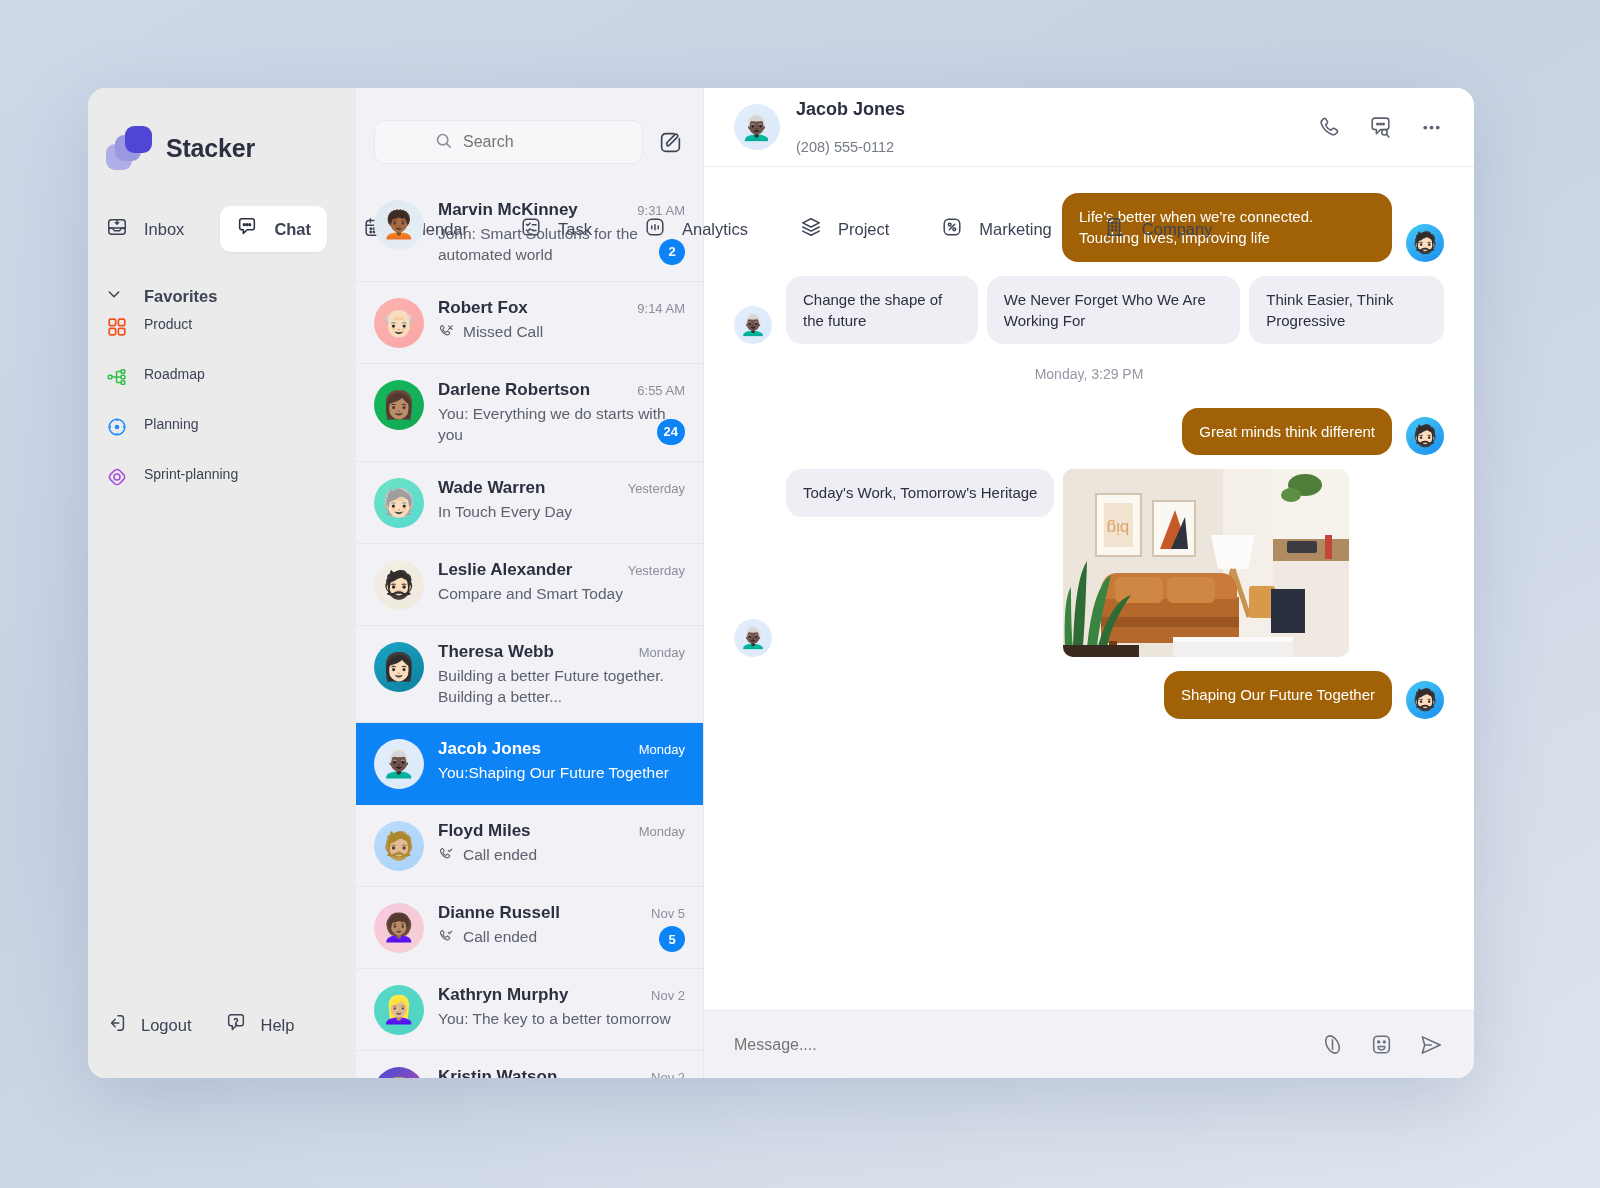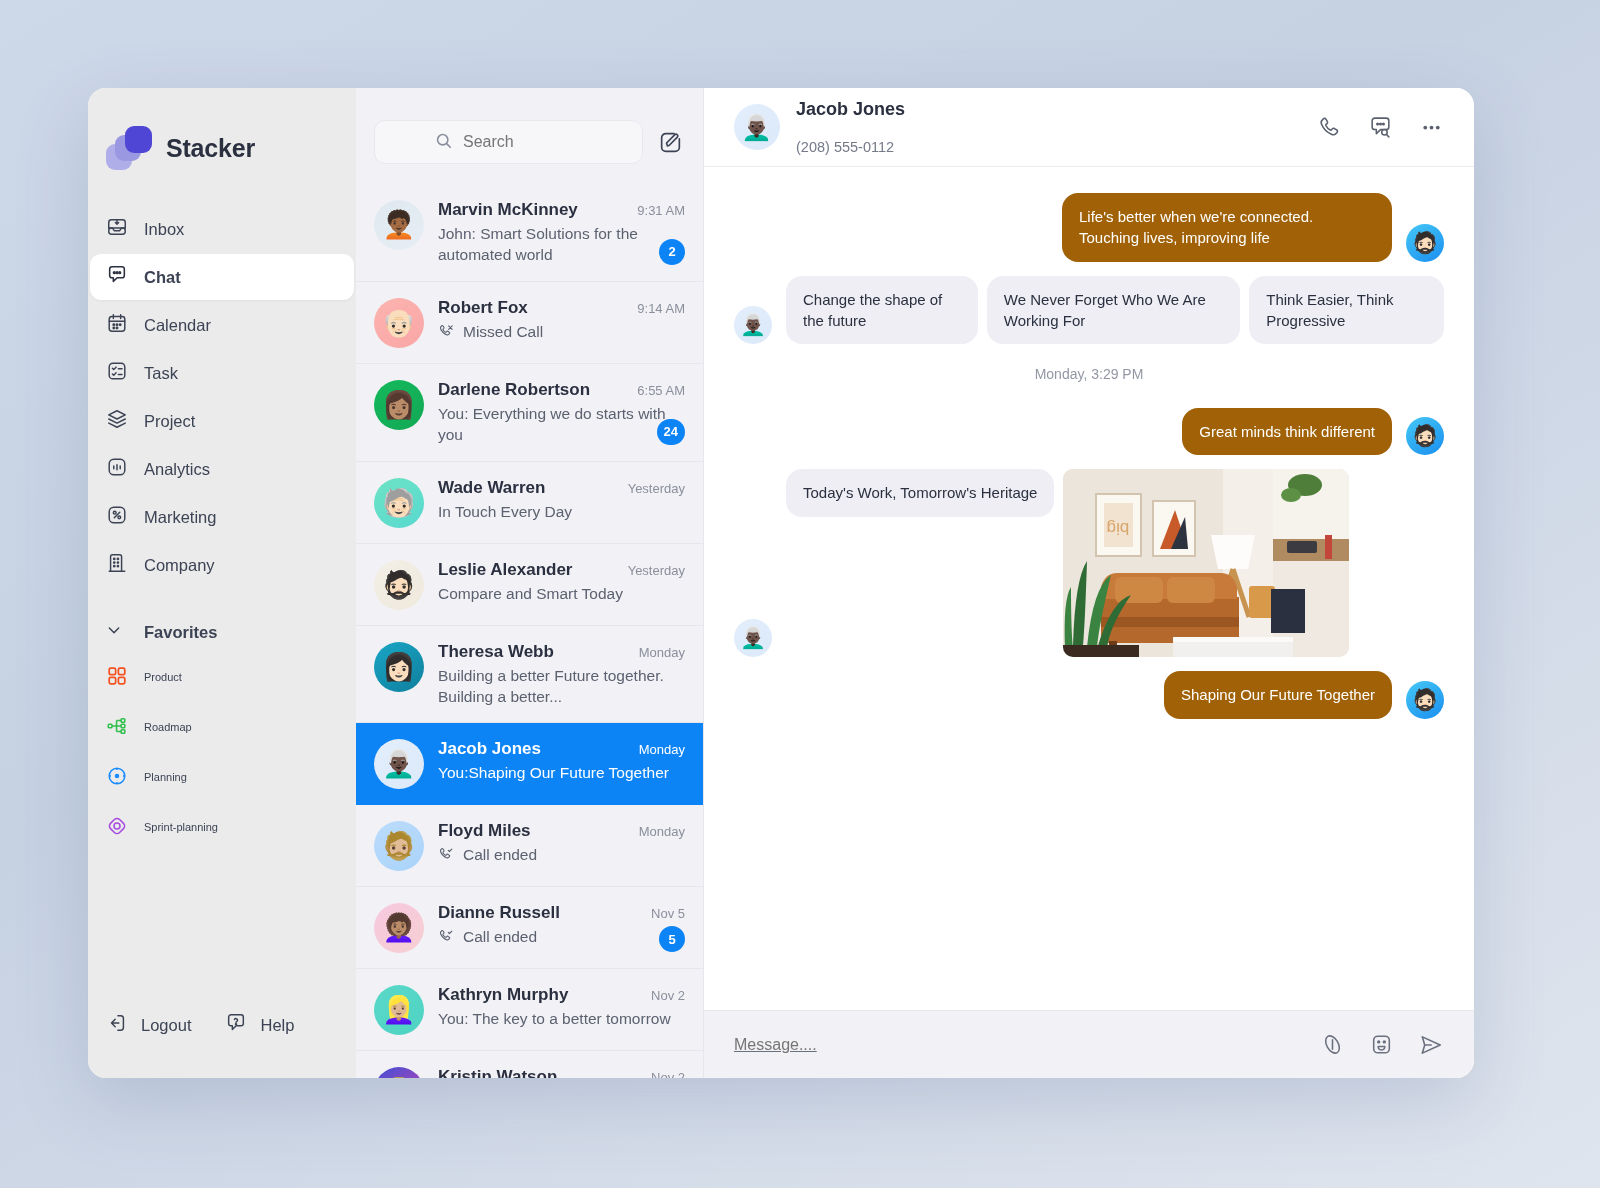--- a/index.html
+++ b/index.html
@@ -33,40 +33,40 @@
     position: relative;
   }
   .brand { display: flex; align-items: center; gap: 14px; padding: 38px 0 36px 16px; }
   .logo { position: relative; width: 46px; height: 44px; flex: 0 0 46px; }
   .logo i { position: absolute; display: block; border-radius: 9px; }
   .logo .s1 { width: 26px; height: 26px; left: 0;  top: 18px; background: #b0aee8; }
   .logo .s2 { width: 26px; height: 26px; left: 9px; top: 9px; background: #9a98e0; }
   .logo .s3 { width: 27px; height: 27px; left: 19px; top: 0;  background: #4f46d6; }
   .brand-name { font-size: 25px; font-weight: 700; color: #2b3040; letter-spacing: -.2px; }
 
-  .nav { display: flex; flex-direction: column; gap: 2px; }
+  .nav { display: flex; gap: 20px; }
   .nav-item {
     display: flex; align-items: center; gap: 16px;
     height: 46px; padding: 0 16px;
     border-radius: 11px;
     color: #3c4354; font-size: 16.5px;
     cursor: pointer;
   }
   .nav-item.active { background: #fff; font-weight: 600; box-shadow: 0 1px 3px rgba(0,0,0,.05); }
   .nav-item svg { flex: 0 0 22px; }
 
   .fav-head {
     display: flex; align-items: center; gap: 22px;
     padding: 34px 16px 10px; color: #3c4354;
     font-size: 16.5px; font-weight: 600; cursor: pointer;
   }
   .fav-item {
-    display: flex; align-items: center; gap: 16px;
+    display: flex; gap: 16px;
     height: 50px; padding: 0 16px;
-    color: #3c4354; font-size: 11px; cursor: pointer;
+    color: #3c4354; font-size: 14px; cursor: pointer;
   }
   .fav-item svg { flex: 0 0 22px; }
 
   .side-bottom {
     margin-top: auto; display: flex; gap: 34px;
     padding: 0 16px 40px; align-items: center;
   }
   .side-bottom .sb {
     display: flex; align-items: center; gap: 13px;
     color: #3c4354; font-size: 16.5px; cursor: pointer;
@@ -152,21 +152,21 @@
     width: 286px; height: 188px; border-radius: 10px; overflow: hidden;
     position: relative; background: #efe7de;
   }
   .composer {
     height: 68px; flex: 0 0 68px;
     background: #f2f2f6; border-top: 1px solid #e6e6ec;
     display: flex; align-items: center; gap: 24px; padding: 0 30px;
   }
   .composer input {
     flex: 1; border: 0; background: transparent; outline: none;
-    font-family: inherit; font-size: 16px; color: #6b707e; text-decoration: underline;
+    font-family: inherit; font-size: 16px; color: #6b707e;
   }
   .composer .act { cursor: pointer; display: flex; }
 </style>
 </head>
 <body>
 
 <div class="app-window">
 
   <aside class="sidebar">
     <div class="brand">
@@ -210,33 +210,33 @@
         <span>Calendar</span>
       </div>
       <div class="nav-item">
         <span><svg width="22" height="22" viewBox="0 0 24 24" fill="none" stroke="#3c4354" stroke-width="1.6" stroke-linecap="round" stroke-linejoin="round">
               <rect x="3.5" y="3.5" width="17" height="17" rx="4"></rect>
               <path d="M7 9l1.4 1.4L11 7.8M13.5 9.5h4M7 15.2l1.4 1.4 2.6-2.6M13.5 15.8h4"></path>
             </svg></span>
         <span>Task</span>
       </div>
       <div class="nav-item">
+        <span><svg width="22" height="22" viewBox="0 0 24 24" fill="none" stroke="#3c4354" stroke-width="1.6" stroke-linecap="round">
+              <rect x="3.5" y="3.5" width="17" height="17" rx="5"></rect>
+              <path d="M8.5 14v-3M12 15V9.5M15.5 14v-3"></path>
+            </svg></span>
+        <span>Analytics</span>
+      </div>
+      <div class="nav-item">
         <span><svg width="22" height="22" viewBox="0 0 24 24" fill="none" stroke="#3c4354" stroke-width="1.6" stroke-linecap="round" stroke-linejoin="round">
               <path d="M12 3 3 7.5 12 12l9-4.5z"></path>
               <path d="M3 12l9 4.5L21 12"></path>
               <path d="M3 16.5 12 21l9-4.5"></path>
             </svg></span>
         <span>Project</span>
-      </div>
-      <div class="nav-item">
-        <span><svg width="22" height="22" viewBox="0 0 24 24" fill="none" stroke="#3c4354" stroke-width="1.6" stroke-linecap="round">
-              <rect x="3.5" y="3.5" width="17" height="17" rx="5"></rect>
-              <path d="M8.5 14v-3M12 15V9.5M15.5 14v-3"></path>
-            </svg></span>
-        <span>Analytics</span>
       </div>
       <div class="nav-item">
         <span><svg width="22" height="22" viewBox="0 0 24 24" fill="none" stroke="#3c4354" stroke-width="1.6" stroke-linecap="round">
               <rect x="3.5" y="3.5" width="17" height="17" rx="5"></rect>
               <circle cx="9.5" cy="9.5" r="1.5"></circle>
               <circle cx="14.5" cy="14.5" r="1.5"></circle>
               <path d="M15 9 9 15"></path>
             </svg></span>
         <span>Marketing</span>
       </div>

